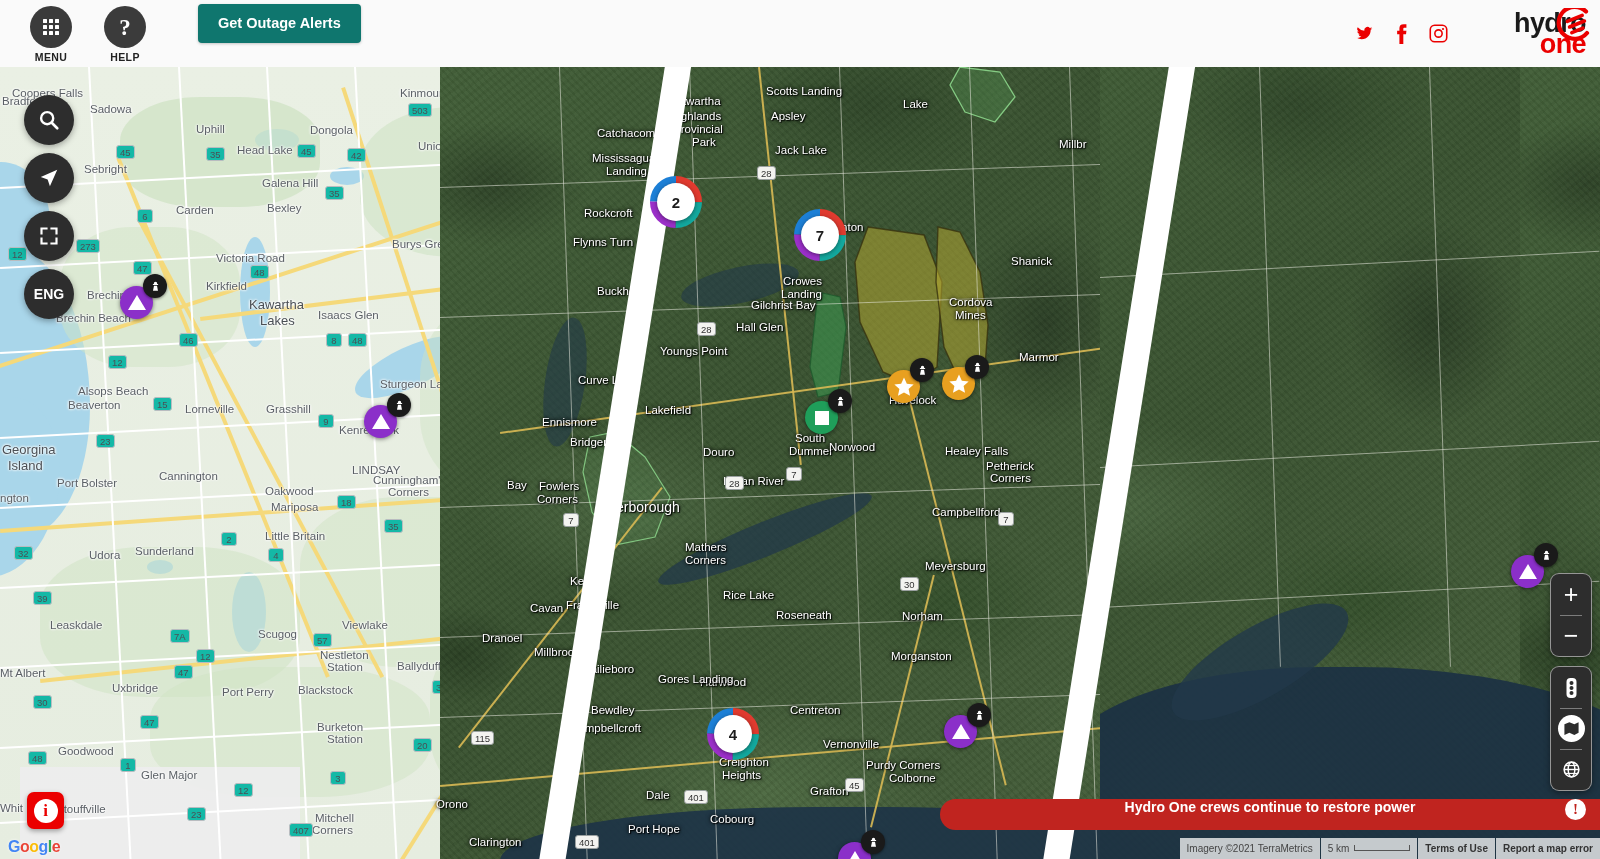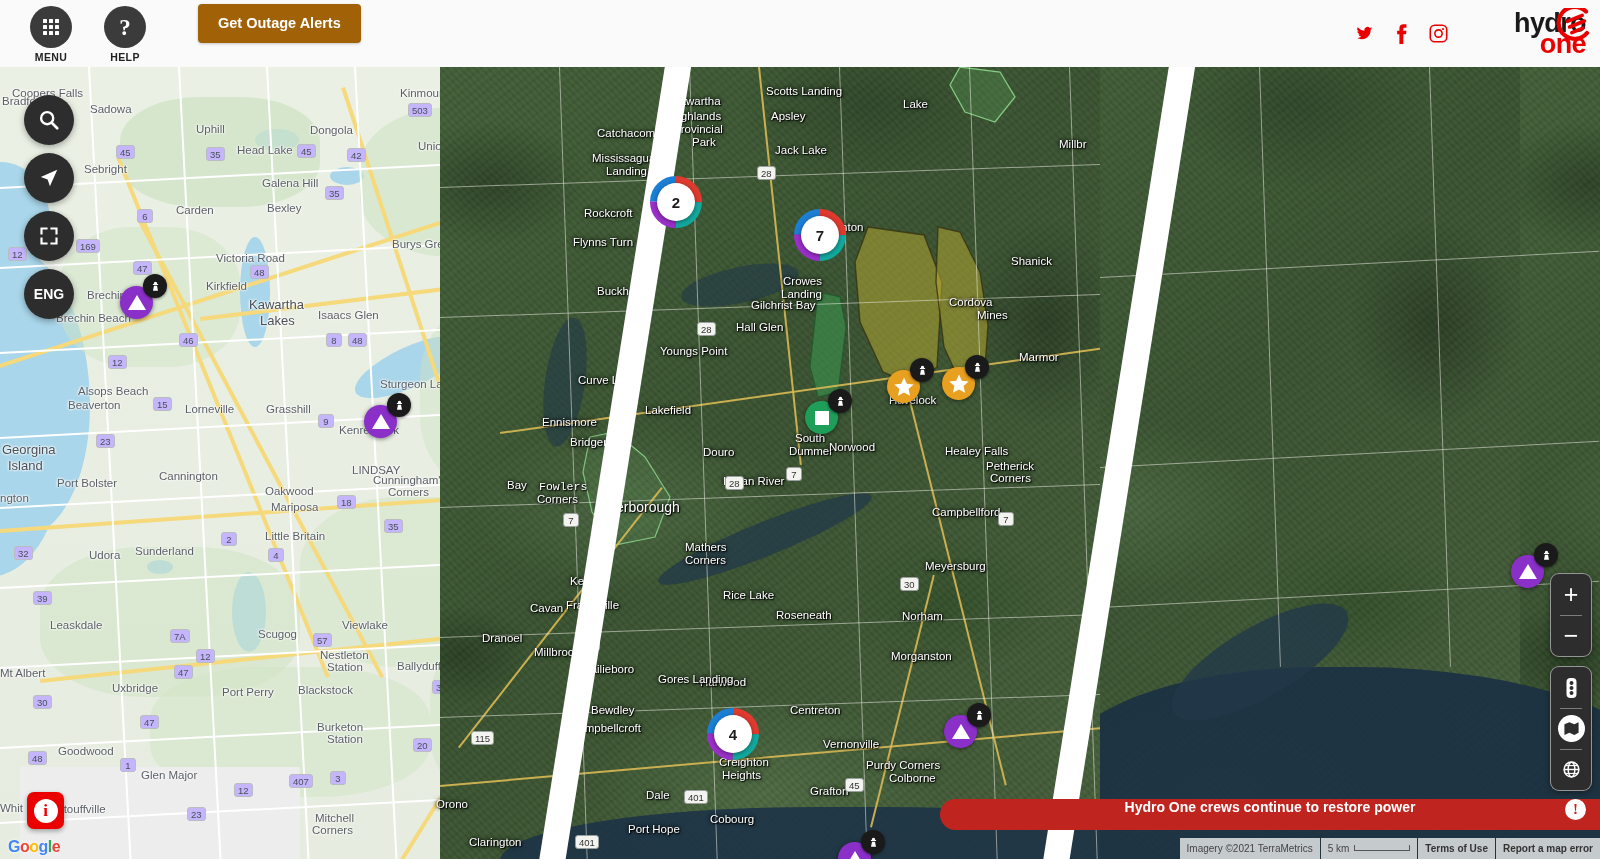--- a/index.html
+++ b/index.html
@@ -29,21 +29,21 @@
     display: flex; align-items: center; justify-content: center;
     margin-top: 2px; cursor: pointer;
   }
   .circ-lbl { font-size: 10.5px; font-weight: bold; color: #222; letter-spacing: .4px; margin-top: 3px; }
   .grid-icon { display: grid; grid-template-columns: repeat(3,4px); grid-template-rows: repeat(3,4px); gap: 2px; }
   .grid-icon i { display:block; width:4px; height:4px; background:#fff; border-radius:.5px; }
   .qmark { font-size: 23px; font-weight: bold; line-height: 1; font-family: "Liberation Serif", serif; }
 
   .hdr-cta { display: flex; gap: 10px; margin-left: 36px; }
   .cta-btn {
-    background: #a16207; color: #fff;
+    background: #0f766e; color: #fff;
     font-size: 14.5px; font-weight: bold;
     border: none; border-radius: 4px;
     padding: 0 20px; height: 39px; line-height: 39px;
     cursor: pointer; white-space: nowrap;
     box-shadow: 0 1px 3px rgba(0,0,0,.22);
   }
 
   .hdr-right { margin-left: auto; display: flex; align-items: center; padding-right: 14px; }
   .social { display: flex; gap: 22px; align-items: center; margin-right: 66px; }
   .social svg { display: block; cursor: pointer; }
@@ -64,21 +64,21 @@
   .panel-road { left: 0; width: 640px; background: #e8eee3; }
   .road-bg { position: absolute; inset: 0; background:
       linear-gradient(180deg,#eaf0e4 0%, #e6ede0 100%); }
   .water { position: absolute; background: #a9d6ea; }
   .green { position: absolute; background: #cfe3c4; border-radius: 40%; }
   .rd { position: absolute; background: #ffffff; height: 2px; transform-origin: 0 0; }
   .rd-major { position: absolute; background: #f5d97a; height: 4px; transform-origin: 0 0; }
   .lbl { position: absolute; color: #5b6066; font-size: 11.5px; white-space: nowrap;
          text-shadow: 0 0 3px #fff,0 0 3px #fff,0 0 2px #fff; }
   .lbl-city { font-size: 13px; color: #4a4f55; }
-  .shield { position: absolute; background: #c4b5fd; border: 1px solid #b9bcc0; border-radius: 3px;
+  .shield { position: absolute; background: #14b8a6; border: 1px solid #b9bcc0; border-radius: 3px;
             font-size: 9.5px; color: #4a4f55; padding: 0 3px; min-width: 16px; text-align: center;
             line-height: 13px; height: 14px; }
 
   
   .panel-sat { background: #3d5434; }
   .sat-base { position: absolute; inset: -40px;
      background-color:#405a36;
      background-image:
        radial-gradient(ellipse 140px 90px at 12% 18%, #2f4428 0%, rgba(47,68,40,0) 70%),
        radial-gradient(ellipse 190px 120px at 62% 9%,  #31482a 0%, rgba(49,72,42,0) 70%),
@@ -382,21 +382,21 @@
           <div class="lbl" style="left: 317px; top: 654px;">Burketon</div>
           <div class="lbl" style="left: 327px; top: 666px;">Station</div>
           <div class="lbl" style="left: 58px; top: 678px;">Goodwood</div>
           <div class="lbl" style="left: 141px; top: 702px;">Glen Major</div>
           <div class="lbl" style="left: 0px; top: 735px;">Whit</div>
           <div class="lbl" style="left: 56px; top: 736px;">Stouffville</div>
           <div class="lbl" style="left: 315px; top: 745px;">Mitchell</div>
           <div class="lbl" style="left: 312px; top: 757px;">Corners</div>
         </div>
       <div id="road-shields">
-          <div class="shield" style="left: 76px; top: 172px;">169</div>
+          <div class="shield" style="left: 76px; top: 172px;">273</div>
           <div class="shield" style="left: 116px; top: 78px;">45</div>
           <div class="shield" style="left: 297px; top: 77px;">45</div>
           <div class="shield" style="left: 325px; top: 119px;">35</div>
           <div class="shield" style="left: 206px; top: 80px;">35</div>
           <div class="shield" style="left: 445px; top: 49px;">121</div>
           <div class="shield" style="left: 408px; top: 36px;">503</div>
           <div class="shield" style="left: 347px; top: 81px;">42</div>
           <div class="shield" style="left: 137px; top: 142px;">6</div>
           <div class="shield" style="left: 133px; top: 194px;">47</div>
           <div class="shield" style="left: 250px; top: 198px;">48</div>
@@ -421,21 +421,21 @@
           <div class="shield" style="left: 196px; top: 582px;">12</div>
           <div class="shield" style="left: 174px; top: 598px;">47</div>
           <div class="shield" style="left: 432px; top: 613px;">35</div>
           <div class="shield" style="left: 33px; top: 628px;">30</div>
           <div class="shield" style="left: 140px; top: 648px;">47</div>
           <div class="shield" style="left: 377px; top: 671px; margin-left: 36px;">20</div>
           <div class="shield" style="left: 120px; top: 691px;">1</div>
           <div class="shield" style="left: 28px; top: 684px;">48</div>
           <div class="shield" style="left: 330px; top: 704px;">3</div>
           <div class="shield" style="left: 234px; top: 716px;">12</div>
-          <div class="shield" style="left: 289px; top: 707px;">407</div>
+          <div class="shield" style="left: 289px; top: 756px;">407</div>
           <div class="shield" style="left: 187px; top: 740px;">23</div>
           <div class="shield" style="left: 452px; top: 600px;">115</div>
         </div>
     </div>
 
     <div class="panel panel-sat" style="left:440px; width:680px;">
       <div class="sat-base"></div>
       <div class="sat-noise"></div>
 
       <div class="sat-lake" style="left:210px;top:455px;width:230px;height:34px;transform:rotate(-22deg);opacity:.75;"></div>
@@ -496,37 +496,37 @@
         <div class="sat-lbl" style="position: absolute; left: 606px; top: 98px;">Landing</div>
         <div class="sat-lbl" style="position: absolute; left: 584px; top: 140px;">Rockcroft</div>
         <div class="sat-lbl" style="position: absolute; left: 820px; top: 154px;">Nephton</div>
         <div class="sat-lbl" style="position: absolute; left: 573px; top: 169px;">Flynns Turn</div>
         <div class="sat-lbl" style="position: absolute; left: 1011px; top: 188px;">Shanick</div>
         <div class="sat-lbl" style="position: absolute; left: 783px; top: 208px;">Crowes</div>
         <div class="sat-lbl" style="position: absolute; left: 781px; top: 221px;">Landing</div>
         <div class="sat-lbl" style="position: absolute; left: 597px; top: 218px;">Buckhorn</div>
         <div class="sat-lbl" style="position: absolute; left: 751px; top: 232px;">Gilchrist Bay</div>
         <div class="sat-lbl" style="position: absolute; left: 949px; top: 229px;">Cordova</div>
-        <div class="sat-lbl" style="position: absolute; left: 955px; top: 242px; margin-left: 22px;">Mines</div>
+        <div class="sat-lbl" style="position: absolute; left: 955px; top: 242px;">Mines</div>
         <div class="sat-lbl" style="position: absolute; left: 736px; top: 254px;">Hall Glen</div>
         <div class="sat-lbl" style="position: absolute; left: 1019px; top: 284px;">Marmor</div>
         <div class="sat-lbl" style="position: absolute; left: 660px; top: 278px;">Youngs Point</div>
         <div class="sat-lbl" style="position: absolute; left: 578px; top: 307px;">Curve Lake</div>
         <div class="sat-lbl" style="position: absolute; left: 645px; top: 337px;">Lakefield</div>
         <div class="sat-lbl" style="position: absolute; left: 889px; top: 327px;">Havelock</div>
         <div class="sat-lbl" style="position: absolute; left: 542px; top: 349px;">Ennismore</div>
         <div class="sat-lbl" style="position: absolute; left: 570px; top: 369px;">Bridgenorth</div>
         <div class="sat-lbl" style="position: absolute; left: 703px; top: 379px;">Douro</div>
         <div class="sat-lbl" style="position: absolute; left: 795px; top: 365px;">South</div>
         <div class="sat-lbl" style="position: absolute; left: 789px; top: 378px;">Dummer</div>
         <div class="sat-lbl" style="position: absolute; left: 829px; top: 374px;">Norwood</div>
         <div class="sat-lbl" style="position: absolute; left: 945px; top: 378px;">Healey Falls</div>
         <div class="sat-lbl" style="position: absolute; left: 986px; top: 393px;">Petherick</div>
         <div class="sat-lbl" style="position: absolute; left: 990px; top: 405px;">Corners</div>
-        <div class="sat-lbl" style="position: absolute; left: 539px; top: 413px; font-family: Liberation Mono, monospace;">Fowlers</div>
+        <div class="sat-lbl" style="position: absolute; left: 539px; top: 413px;">Fowlers</div>
         <div class="sat-lbl" style="position: absolute; left: 537px; top: 426px;">Corners</div>
         <div class="sat-lbl" style="position: absolute; left: 723px; top: 408px;">Indian River</div>
         <div class="sat-lbl" style="position: absolute; left: 507px; top: 412px;">Bay</div>
         <div class="sat-lbl-city sat-lbl" style="position: absolute; left: 595px; top: 432px;">Peterborough</div>
         <div class="sat-lbl" style="position: absolute; left: 932px; top: 439px;">Campbellford</div>
         <div class="sat-lbl" style="position: absolute; left: 570px; top: 508px;">Kendry</div>
         <div class="sat-lbl" style="position: absolute; left: 685px; top: 474px;">Mathers</div>
         <div class="sat-lbl" style="position: absolute; left: 685px; top: 487px;">Corners</div>
         <div class="sat-lbl" style="position: absolute; left: 925px; top: 493px;">Meyersburg</div>
         <div class="sat-lbl" style="position: absolute; left: 530px; top: 535px;">Cavan</div>

